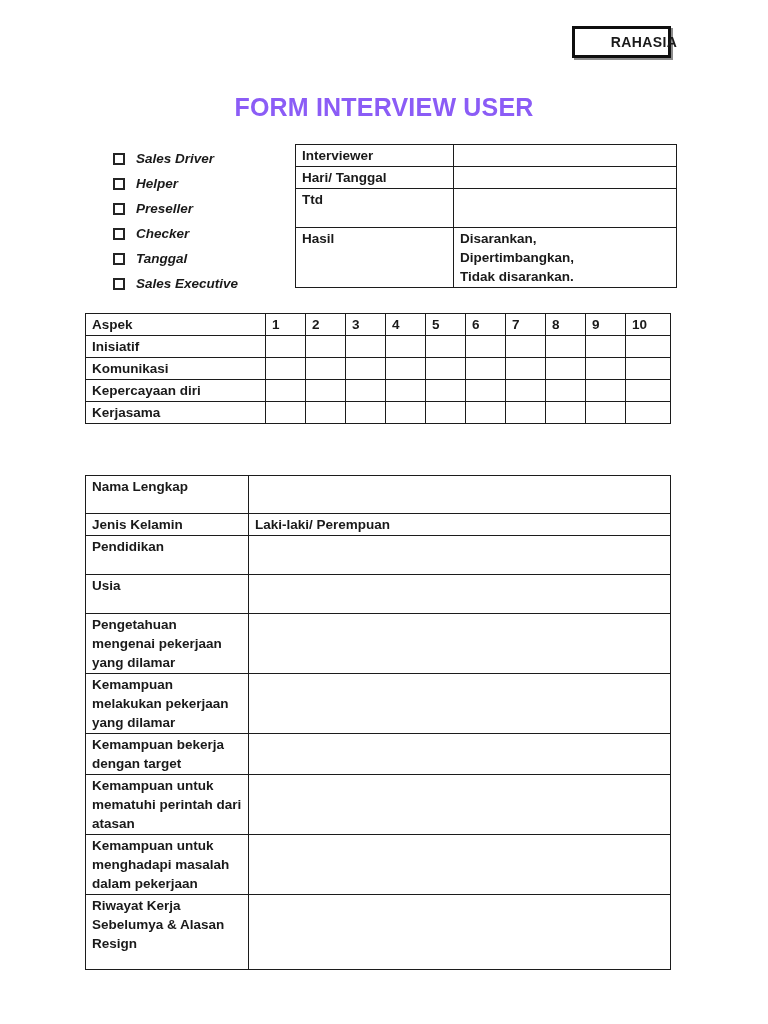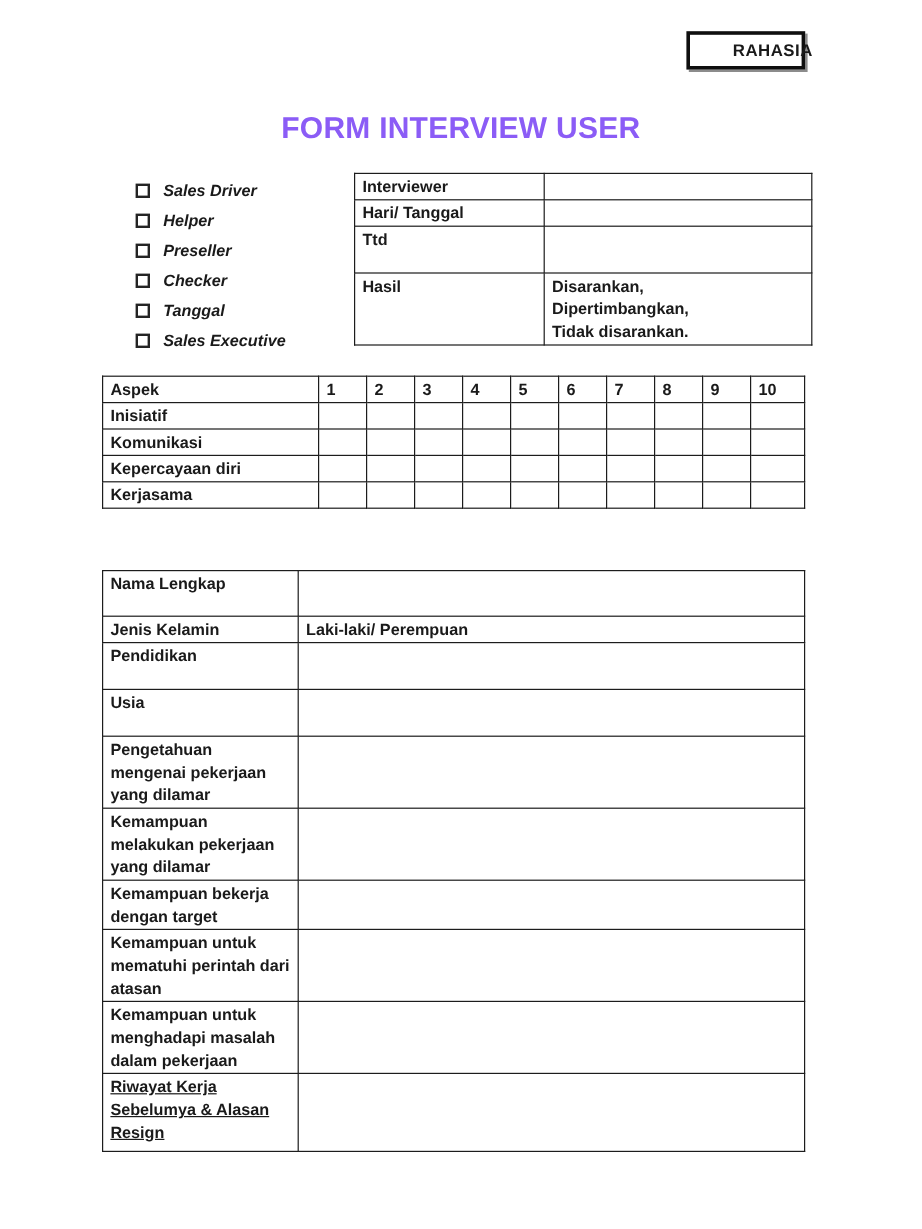--- a/index.html
+++ b/index.html
@@ -63,21 +63,21 @@
   .t-aspek col.c-num-last { width: 45px; }
 
   
   .t-info { position: absolute; left: 85px; top: 475px; width: 585px; padding-left: 44px; }
   .t-info col.c-label { width: 163px; }
   .t-info col.c-value { width: 422px; }
 
   .rh19 { height: 19px; margin-top: 29px; } .rh20 { height: 20px; }
   .rh38 { height: 38px; } .rh39 { height: 39px; }
   .rh57 { height: 57px; } .rh59 { height: 59px; }
-  .rh75 { height: 65px; text-decoration: underline; }
+  .rh75 { height: 75px; }
 
   .prelines { white-space: pre-line; }
 </style>
 </head>
 <body>
 
 <div class="rahasia">
   <span>RAHASIA</span>
 </div>
 

